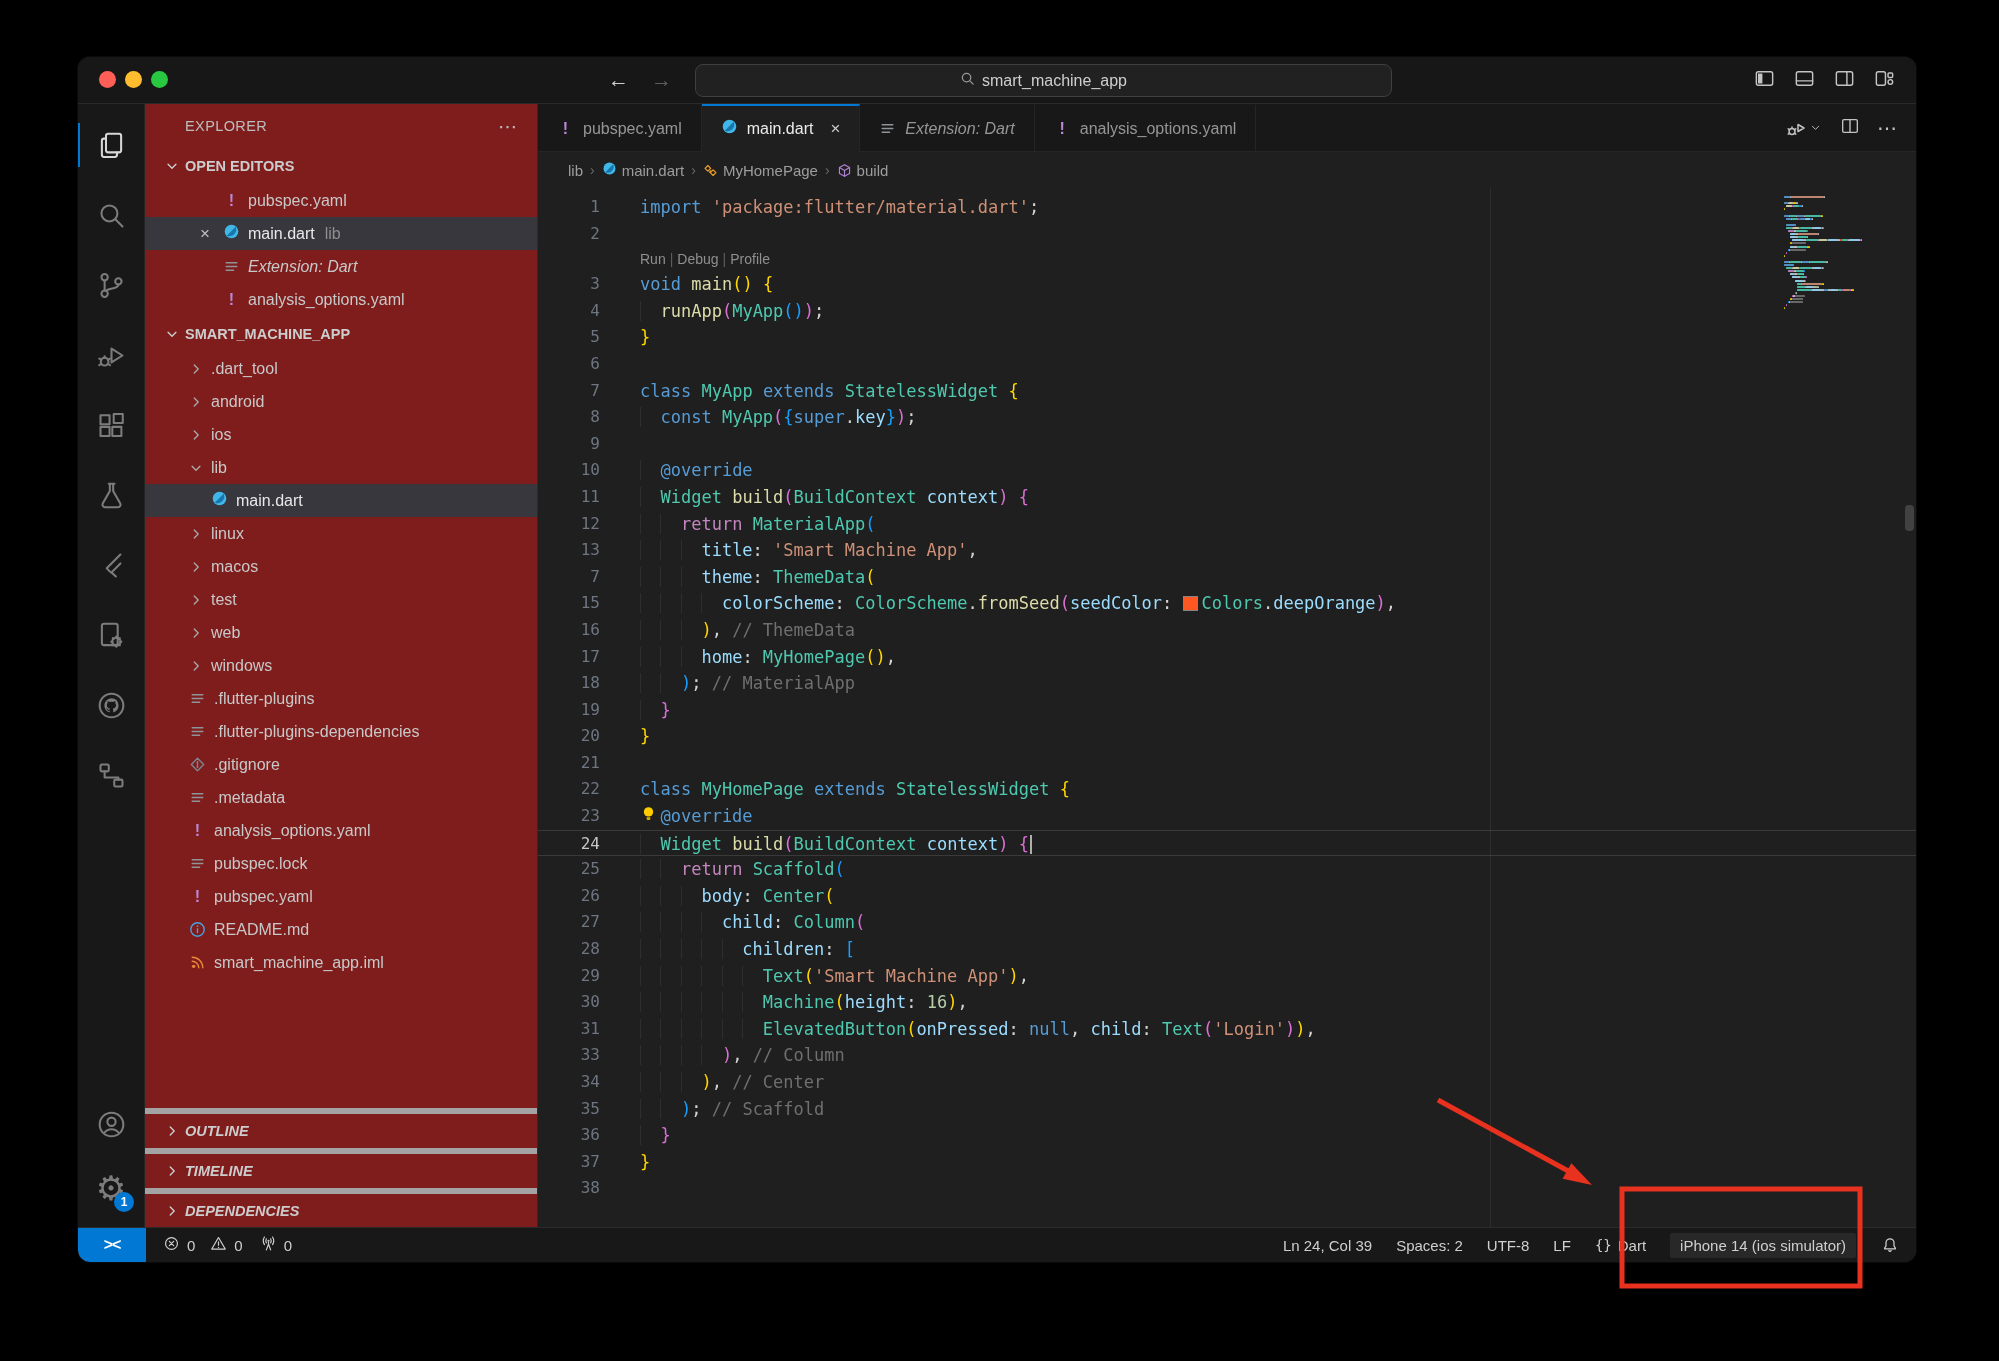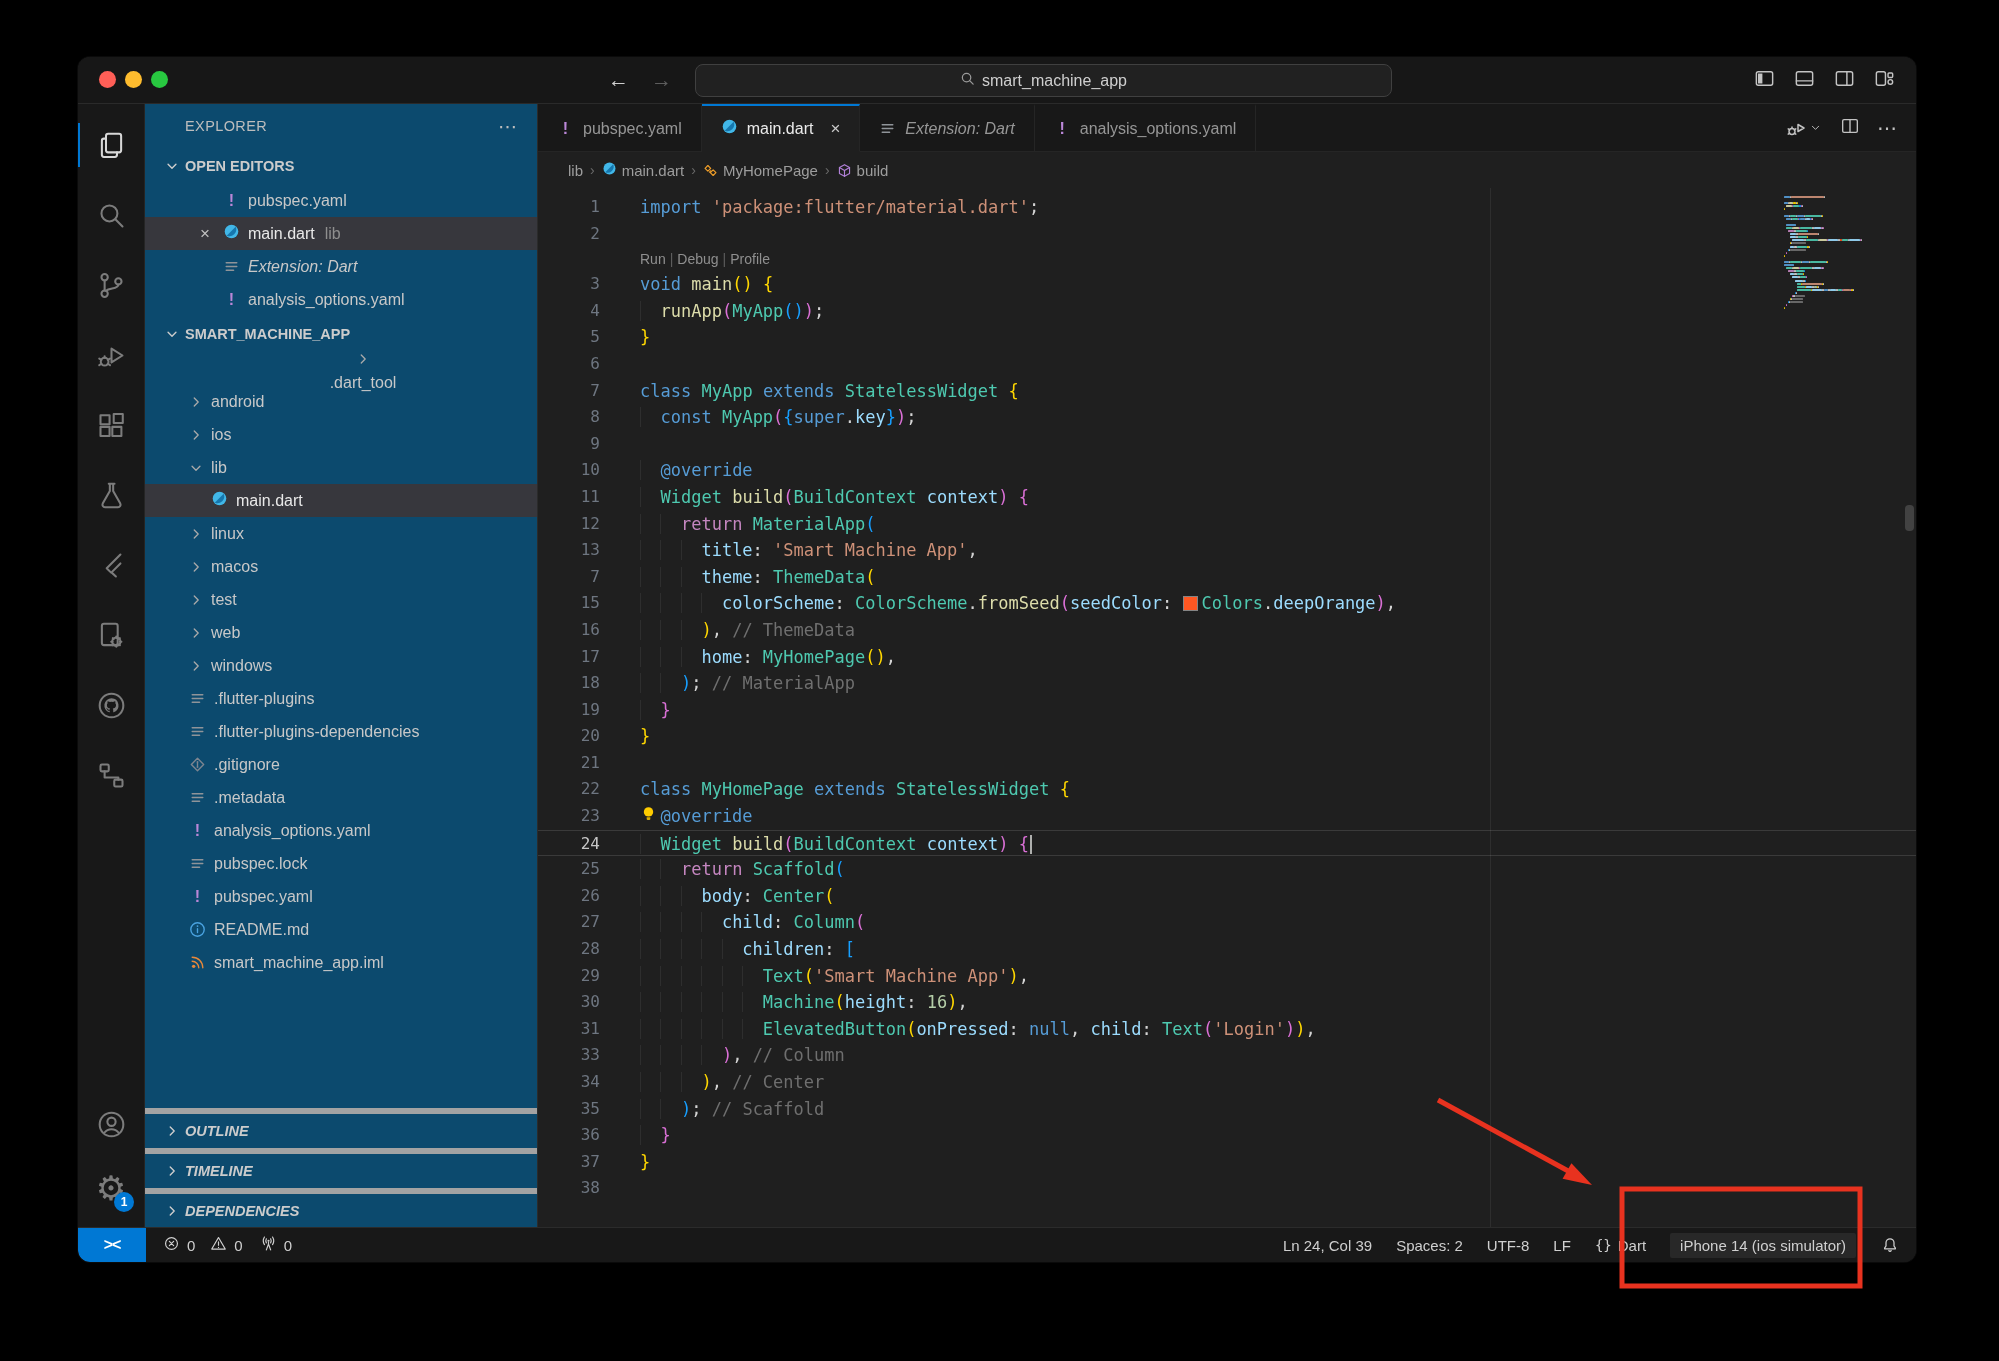--- a/index.html
+++ b/index.html
@@ -20,21 +20,21 @@
   .main{position:absolute;top:47px;bottom:34px;left:0;right:0;display:flex;}
   .activitybar{width:66px;background:#181818;border-right:1px solid #252525;display:flex;flex-direction:column;align-items:center;padding-top:6px;position:relative;}
   .ab-item{width:66px;height:70px;display:flex;align-items:center;justify-content:center;color:#7c7c7c;position:relative;cursor:pointer;}
   .ab-item.active{color:#d7d7d7;}
   .ab-item.active::before{content:"";position:absolute;left:0;top:13px;width:2px;height:44px;background:#0078d4;}
   .ab-bottom{margin-top:auto;display:flex;flex-direction:column;align-items:center;padding-bottom:8px;}
   .gear-glyph{font-size:34px;line-height:1;}
   .badge{position:absolute;right:10px;bottom:8px;min-width:20px;height:20px;border-radius:10px;background:#0078d4;color:#fff;
          font-size:12px;display:flex;align-items:center;justify-content:center;font-weight:bold;}
   
-  .sidebar{width:392px;background:#0c4a6e;border-right:1px solid #2b2b2b;position:relative;color:#c0c0c0;font-size:16px;}
+  .sidebar{width:392px;background:#7f1d1d;border-right:1px solid #2b2b2b;position:relative;color:#c0c0c0;font-size:16px;}
   .sb-title{height:44px;display:flex;align-items:center;padding:0 18px 0 40px;font-size:14.5px;letter-spacing:.4px;color:#bdbdbd;}
   .sb-title .dots{margin-left:auto;color:#bdbdbd;font-size:19px;letter-spacing:2px;}
   .sec-head{height:36px;display:flex;align-items:center;gap:6px;padding-left:20px;font-weight:bold;font-size:14.5px;color:#cccccc;cursor:pointer;}
   .row-item{height:33px;display:flex;align-items:center;gap:8px;cursor:pointer;white-space:nowrap;color:#c8c8c8;}
   .row-item.sel{background:#37373d;color:#e8e8e8;}
   .row-item .detail{color:#8f8f8f;margin-left:2px;}
   .row-item .closex{width:20px;text-align:center;color:#c0c0c0;font-size:17px;}
   .excl{color:#bb87d8;font-weight:bold;font-style:normal;font-size:16px;width:17px;text-align:center;display:inline-block;}
   .dartic{display:inline-block;}
   .italic{font-style:italic;}
@@ -254,21 +254,21 @@
               <span class="">analysis_options.yaml</span>
             </div>
           </div>
       <div id="project-tree">
             <div class="sec-head">
               <svg class="ic" width="14" height="14" viewBox="0 0 16 16" fill="none" stroke="currentColor" stroke-width="1.6" stroke-linecap="round" stroke-linejoin="round" style="color:#cccccc">
                 <path d="M3.5 6l4.5 4.5L12.5 6"></path>
               </svg>
               <span>SMART_MACHINE_APP</span>
             </div>
-            <div class="row-item" style="padding-left:44px;flex-direction:column;">
+            <div class="row-item" style="padding-left:44px;">
               <span class="chev">
                 <svg class="ic" width="14" height="14" viewBox="0 0 16 16" fill="none" stroke="currentColor" stroke-width="1.5" stroke-linecap="round" stroke-linejoin="round" style="color:#aaaaaa">
                   <path d="M6 3.5L10.5 8 6 12.5"></path>
                 </svg>
               </span>
               <span>.dart_tool</span>
             </div>
             <div class="row-item" style="padding-left:44px;">
               <span class="chev">
                 <svg class="ic" width="14" height="14" viewBox="0 0 16 16" fill="none" stroke="currentColor" stroke-width="1.5" stroke-linecap="round" stroke-linejoin="round" style="color:#aaaaaa">

